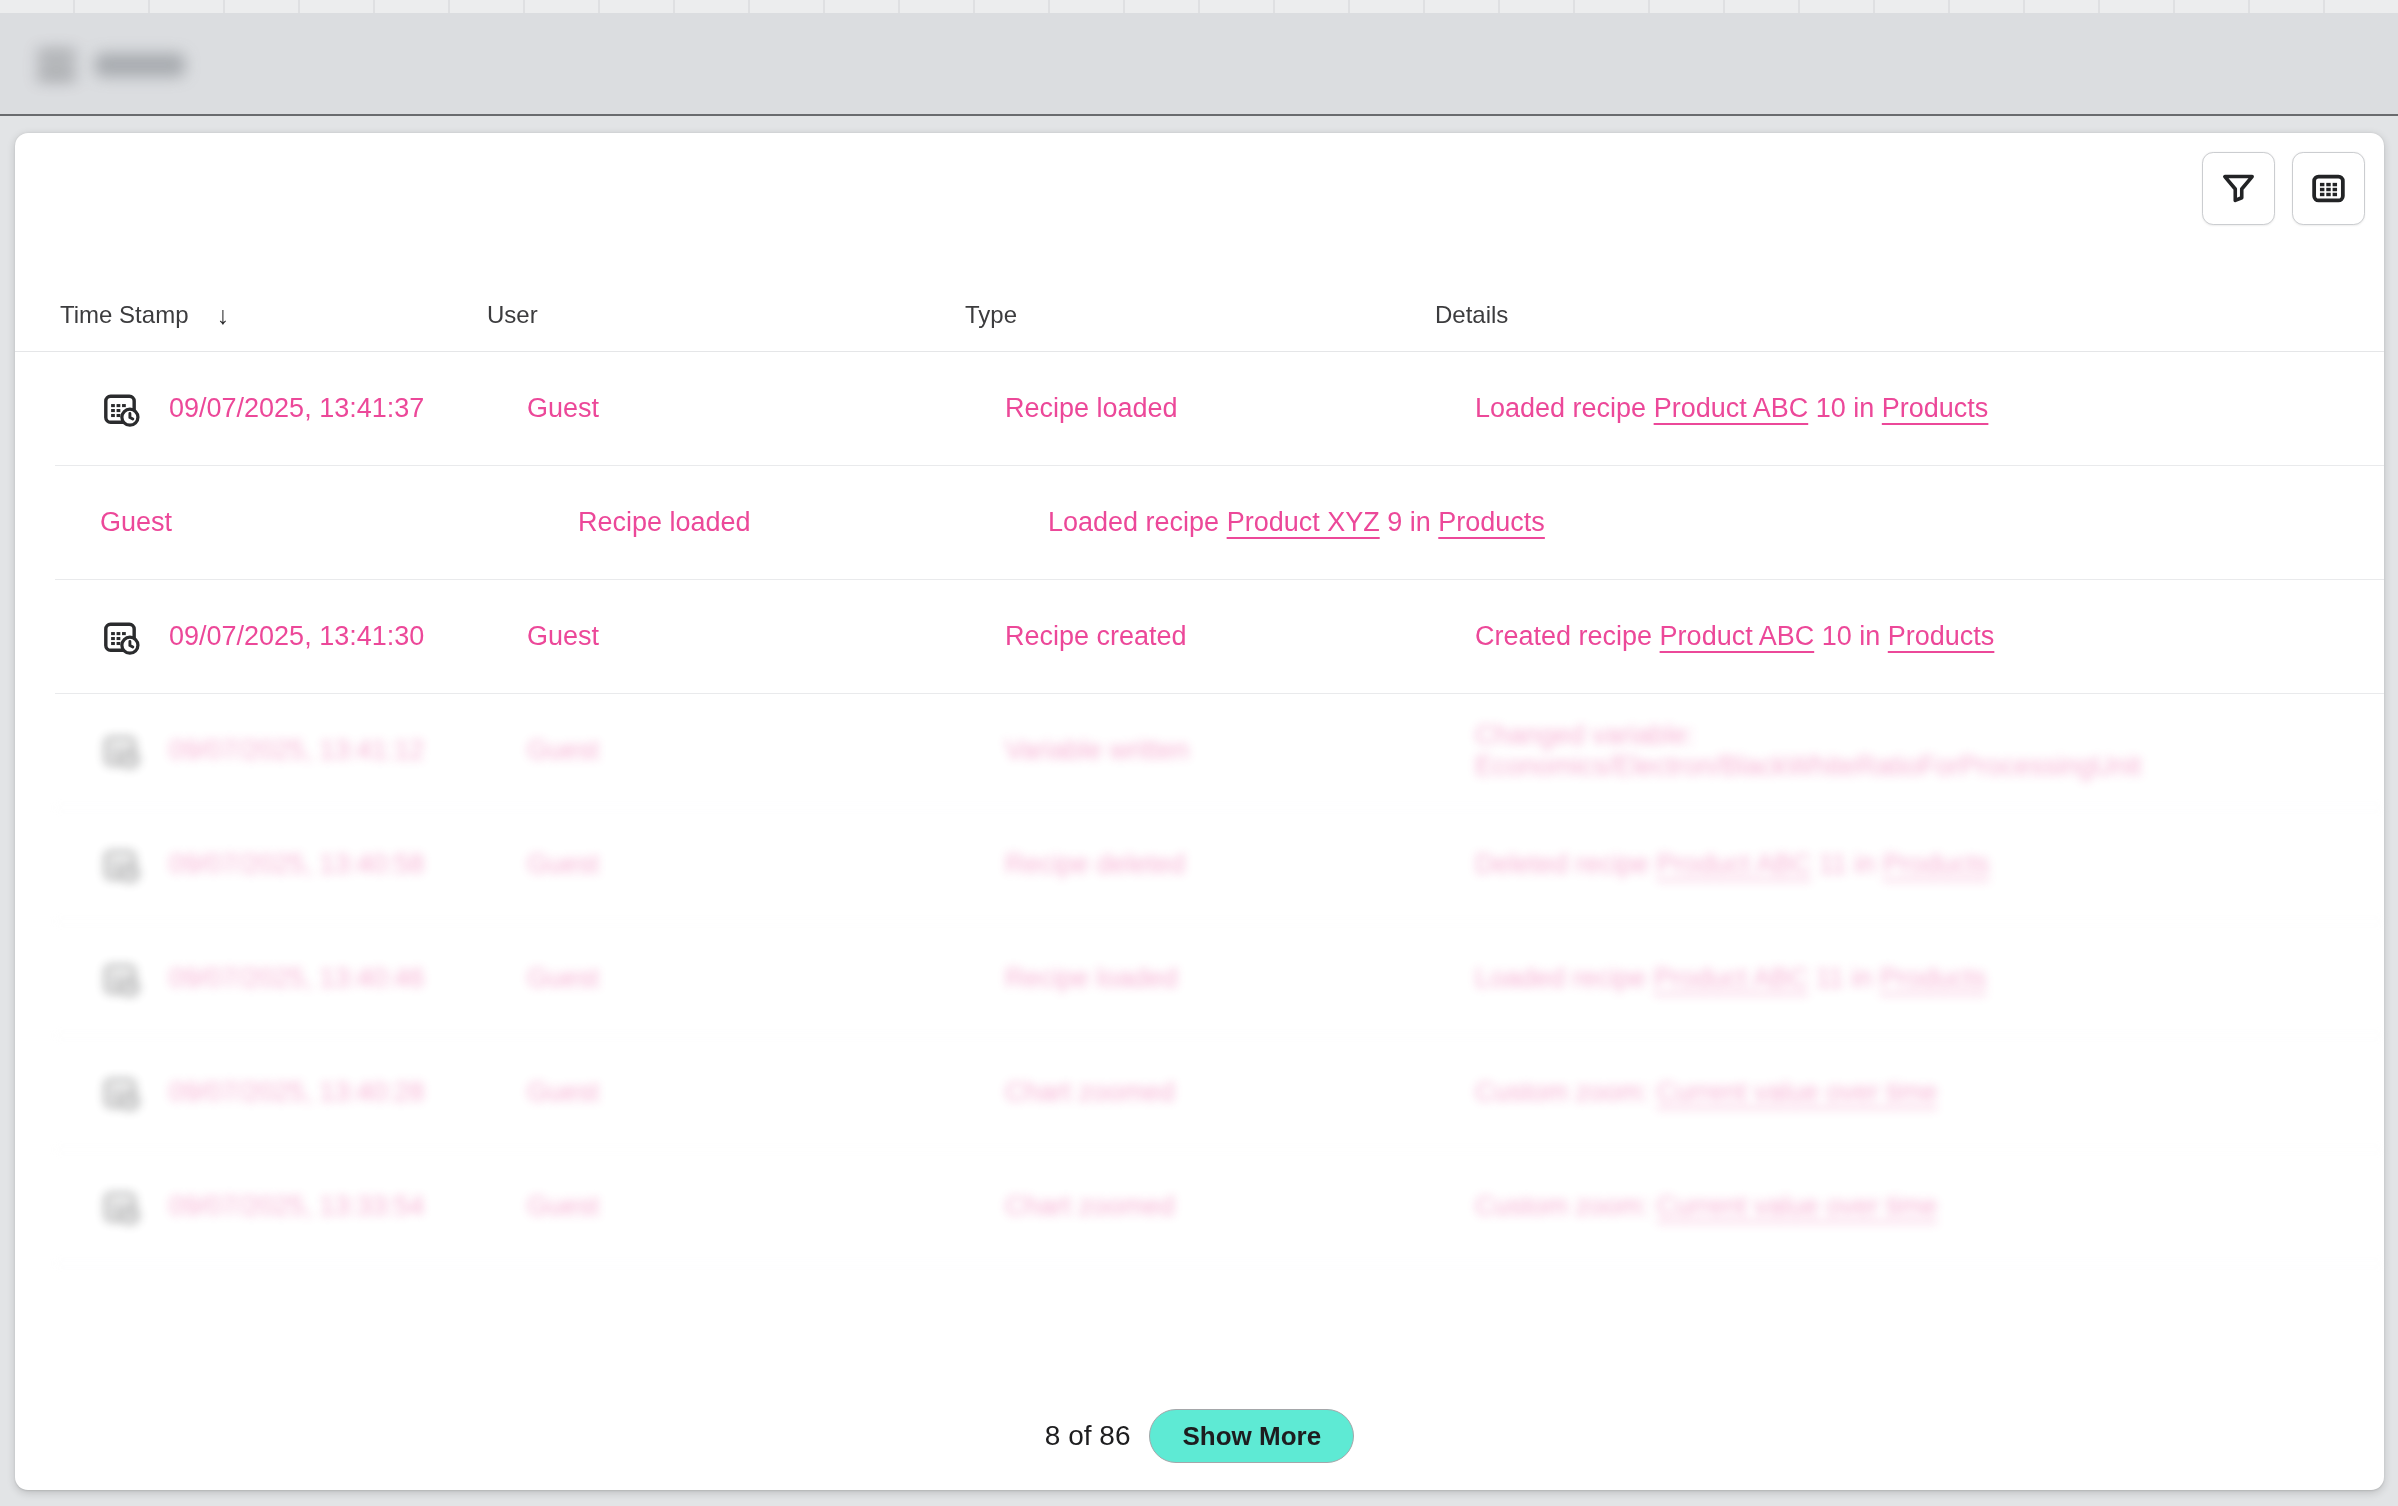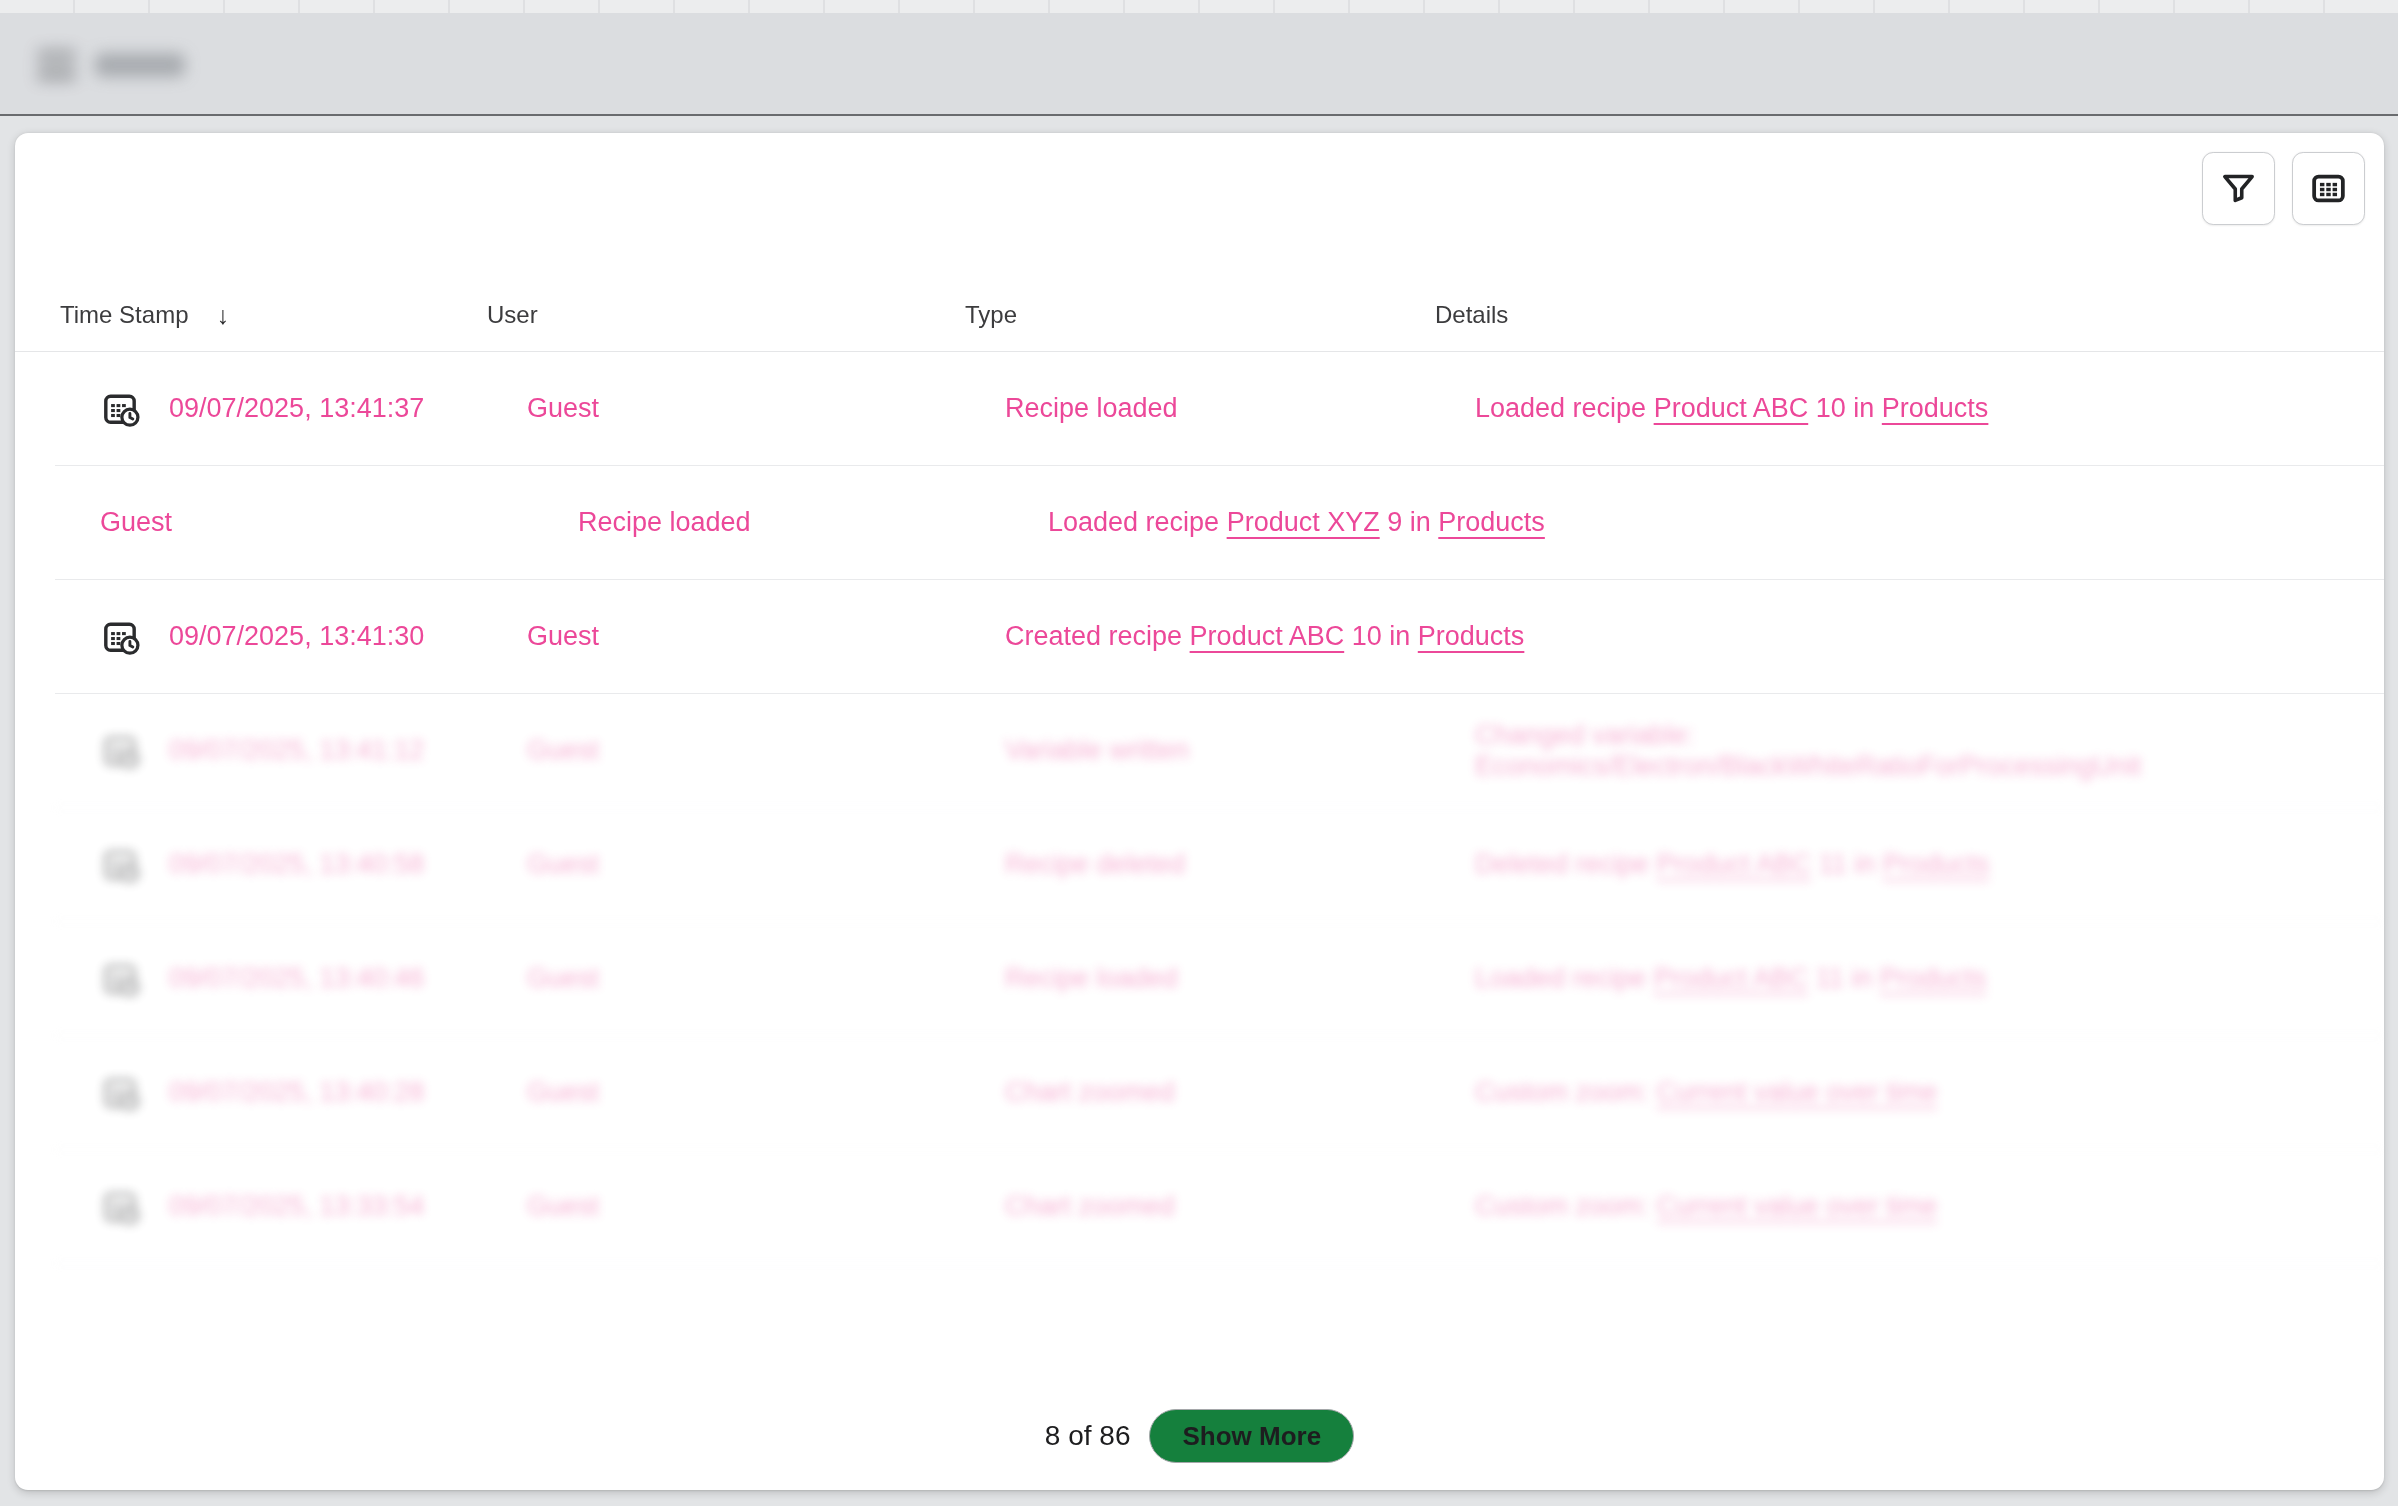--- a/index.html
+++ b/index.html
@@ -43,21 +43,21 @@
   .c1 { display:flex; align-items:center; gap:28px; }
   .cal-icon { width:41px; height:41px; flex:0 0 auto; }
   .seg-link { text-decoration:underline; text-decoration-thickness:1.9px; text-underline-offset:5.6px; cursor:pointer; }
   .seg-italic { }
 
   
   .pagination { position:absolute; left:0; right:0; bottom:26px; height:56px;
     display:flex; align-items:center; justify-content:center; gap:19px; }
   .count-label { font-size:28px; color:#1d1d1f; }
   .show-more { height:54px; padding:8px 32px; border-radius:27px; border:1.9px solid #a5a7aa;
-    background:#15803d; font-family:inherit; font-size:26px; font-weight:700; color:#1d1d1f; cursor:pointer; }
+    background:#5eead4; font-family:inherit; font-size:26px; font-weight:700; color:#1d1d1f; cursor:pointer; }
 </style>
 </head>
 <body>
 
 <div class="screen">
 
   <div class="topstrip"></div>
 
   <div class="topbar">
     <div class="topbar-left blurred-chrome">
@@ -163,20 +163,21 @@
                   <rect x="9.7" y="12.3" width="2.2" height="1.8"></rect>
       <rect x="6.5" y="15.2" width="2.2" height="1.8"></rect>
                   <rect x="9.7" y="15.2" width="2.2" height="1.8"></rect>
     </g>
     <circle cx="17.5" cy="17.1" r="4.7" fill="#ffffff" stroke="#2a2b2d" stroke-width="1.9"></circle>
     <path d="M17.5 14.9v2.3l1.7 1" fill="none" stroke="#2a2b2d" stroke-width="1.7" stroke-linecap="round"></path>
   </svg>
               <span>09/07/2025, 13:41:30</span>
             </div>
             <div class="c2">Guest</div>
+            <div class="c3">Recipe created</div>
             <div class="c4"><span class="seg-plain">Created recipe </span><span class="seg-link">Product ABC</span><span class="seg-plain"> </span><span class="seg-italic">10</span><span class="seg-plain"> in </span><span class="seg-link">Products</span></div>
           </div>
           <div class="trow blurred">
             <div class="c1">
               <svg class="cal-icon" viewBox="0 0 24 24">
     <rect x="3.4" y="4.8" width="16.6" height="15.2" rx="2.8" fill="none" stroke="#2a2b2d" stroke-width="2"></rect>
     <g fill="#2a2b2d">
       <rect x="6.5" y="9.4" width="2.2" height="1.8"></rect>
                   <rect x="9.7" y="9.4" width="2.2" height="1.8"></rect>
                   <rect x="12.9" y="9.4" width="2.2" height="1.8"></rect>

